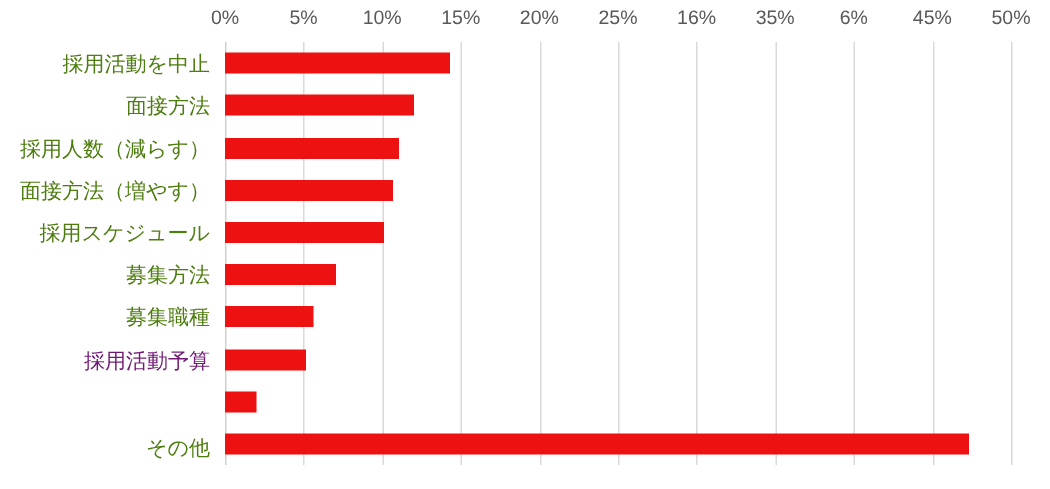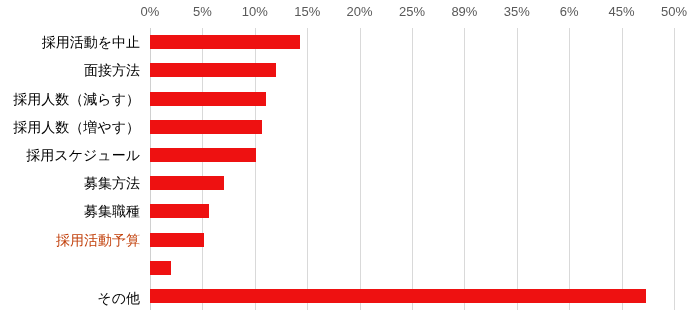--- a/index.html
+++ b/index.html
@@ -79,41 +79,41 @@
     top: 28px;
     width: 140px;
     height: 282px;
   }
   .y-cat-label {
     position: absolute;
     right: 0;
     width: 140px;
     text-align: right;
     font-size: 14px;
-    color: #000000;
+    color: #4d7c0f;
     white-space: nowrap;
     line-height: 16px;
   }
   .y-cat-label.muted {
-    color: #c2410c;
+    color: #701a75;
   }
 </style>
 </head>
 <body>
 
 <div id="chart-root">
 
   <div id="x-axis-labels">
       <div class="x-tick-label" style="left: 150px;">0%</div>
       <div class="x-tick-label" style="left: 202.4px;">5%</div>
       <div class="x-tick-label" style="left: 254.8px;">10%</div>
       <div class="x-tick-label" style="left: 307.2px;">15%</div>
       <div class="x-tick-label" style="left: 359.6px;">20%</div>
       <div class="x-tick-label" style="left: 412px;">25%</div>
-      <div class="x-tick-label" style="left: 464.4px;">89%</div>
+      <div class="x-tick-label" style="left: 464.4px;">16%</div>
       <div class="x-tick-label" style="left: 516.8px;">35%</div>
       <div class="x-tick-label" style="left: 569.2px;">6%</div>
       <div class="x-tick-label" style="left: 621.6px;">45%</div>
       <div class="x-tick-label" style="left: 674px;">50%</div>
     </div>
 
   <div id="plot-area">
     <div id="gridlines-layer">
         <div class="gridline axis-zero" style="left: 0px;"></div>
         <div class="gridline" style="left: 52.4px;"></div>
@@ -138,21 +138,21 @@
         <div class="bar" title="採用活動予算 5.2%" style="left: 0px; width: 54.496px; top: 204.5px; background: rgb(238, 17, 17);"></div>
         <div class="bar" title="その他 2%" style="left: 0px; width: 20.96px; top: 232.7px; background: rgb(238, 17, 17);"></div>
         <div class="bar" title="無回答 47.3%" style="left: 0px; width: 495.704px; top: 260.9px; background: rgb(238, 17, 17);"></div>
       </div>
   </div>
 
   <div id="y-axis-labels">
       <div class="y-cat-label" style="top: 6.1px;">採用活動を中止</div>
       <div class="y-cat-label" style="top: 34.3px;">面接方法</div>
       <div class="y-cat-label" style="top: 62.5px;">採用人数（減らす）</div>
-      <div class="y-cat-label" style="top: 90.7px;">採用人数（増やす）</div>
+      <div class="y-cat-label" style="top: 90.7px;">面接方法（増やす）</div>
       <div class="y-cat-label" style="top: 118.9px;">採用スケジュール</div>
       <div class="y-cat-label" style="top: 147.1px; text-align: right;">募集方法</div>
       <div class="y-cat-label" style="top: 175.3px;">募集職種</div>
       <div class="y-cat-label muted" style="top: 203.5px;">採用活動予算</div>
       <div class="y-cat-label" style="top: 231.7px; margin-top: 30px;">その他</div>
     </div>
 
 </div>
 
 </body></html>

